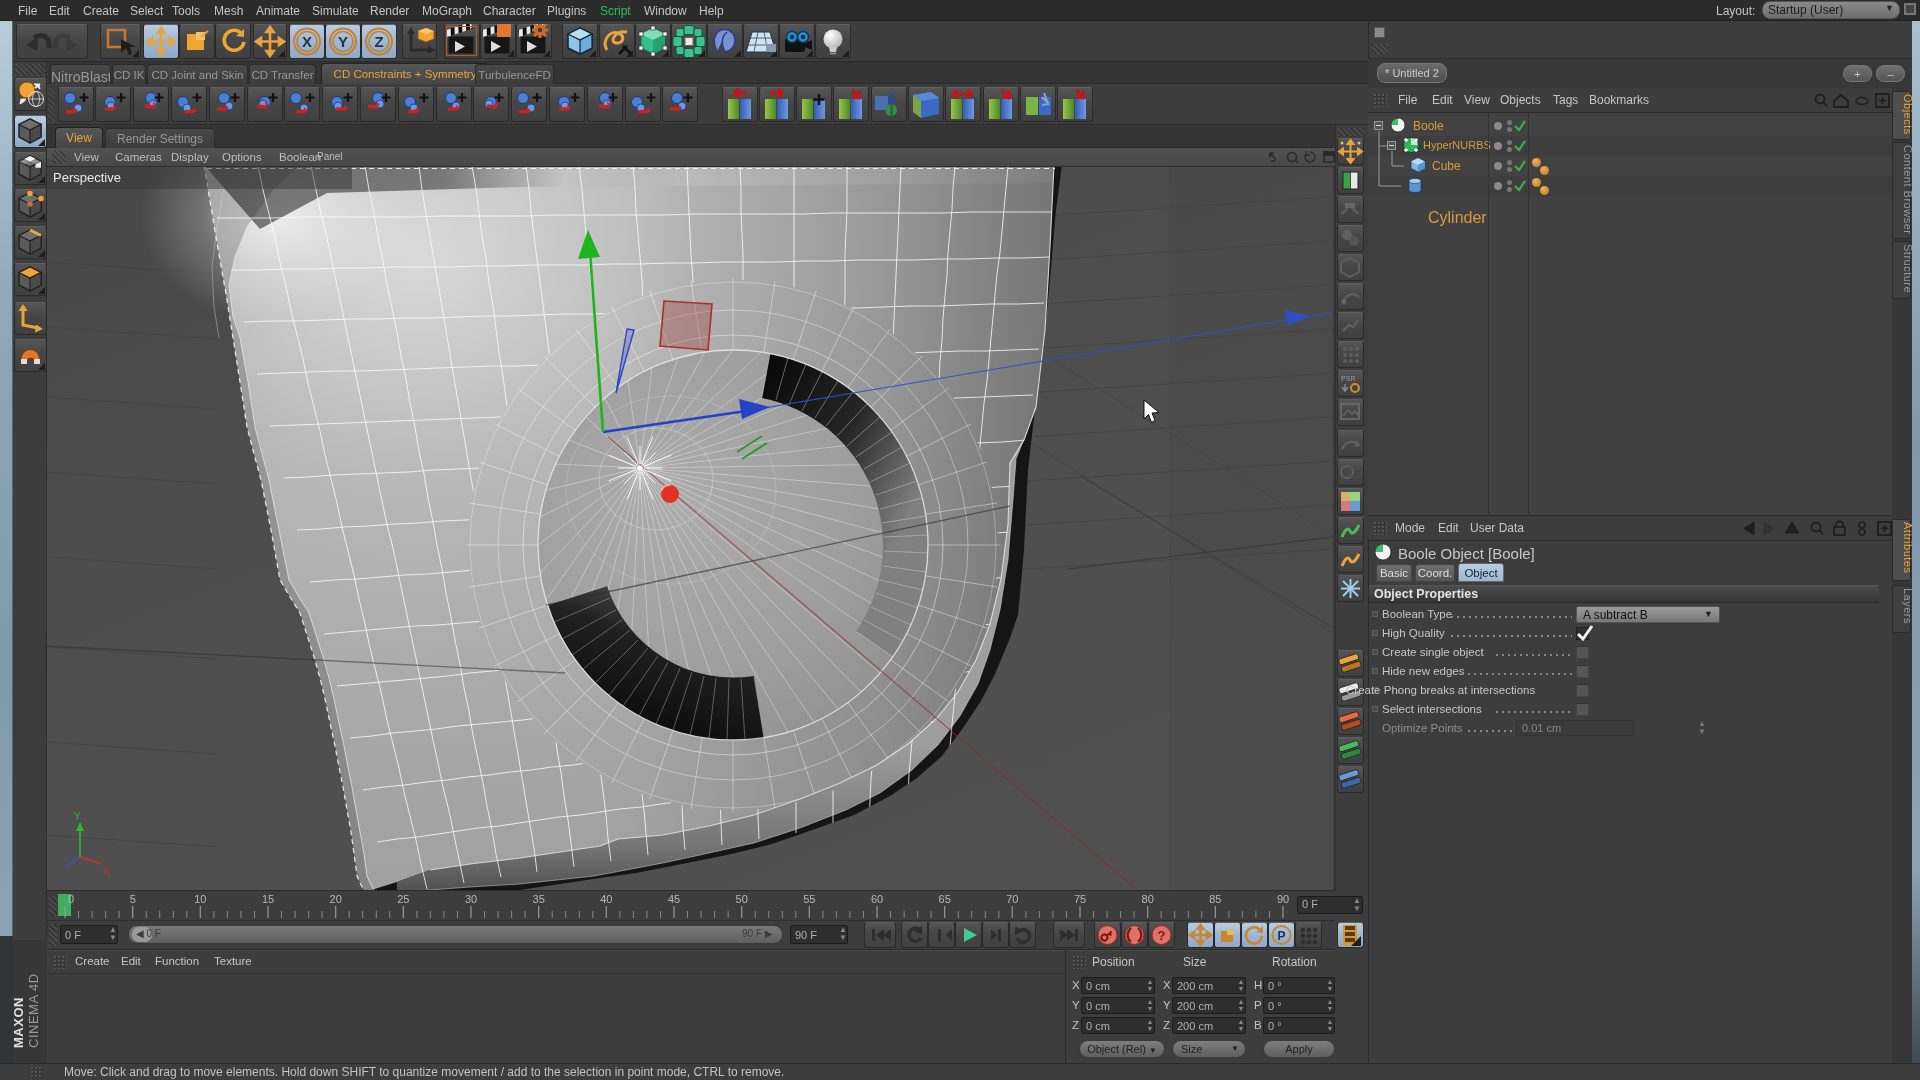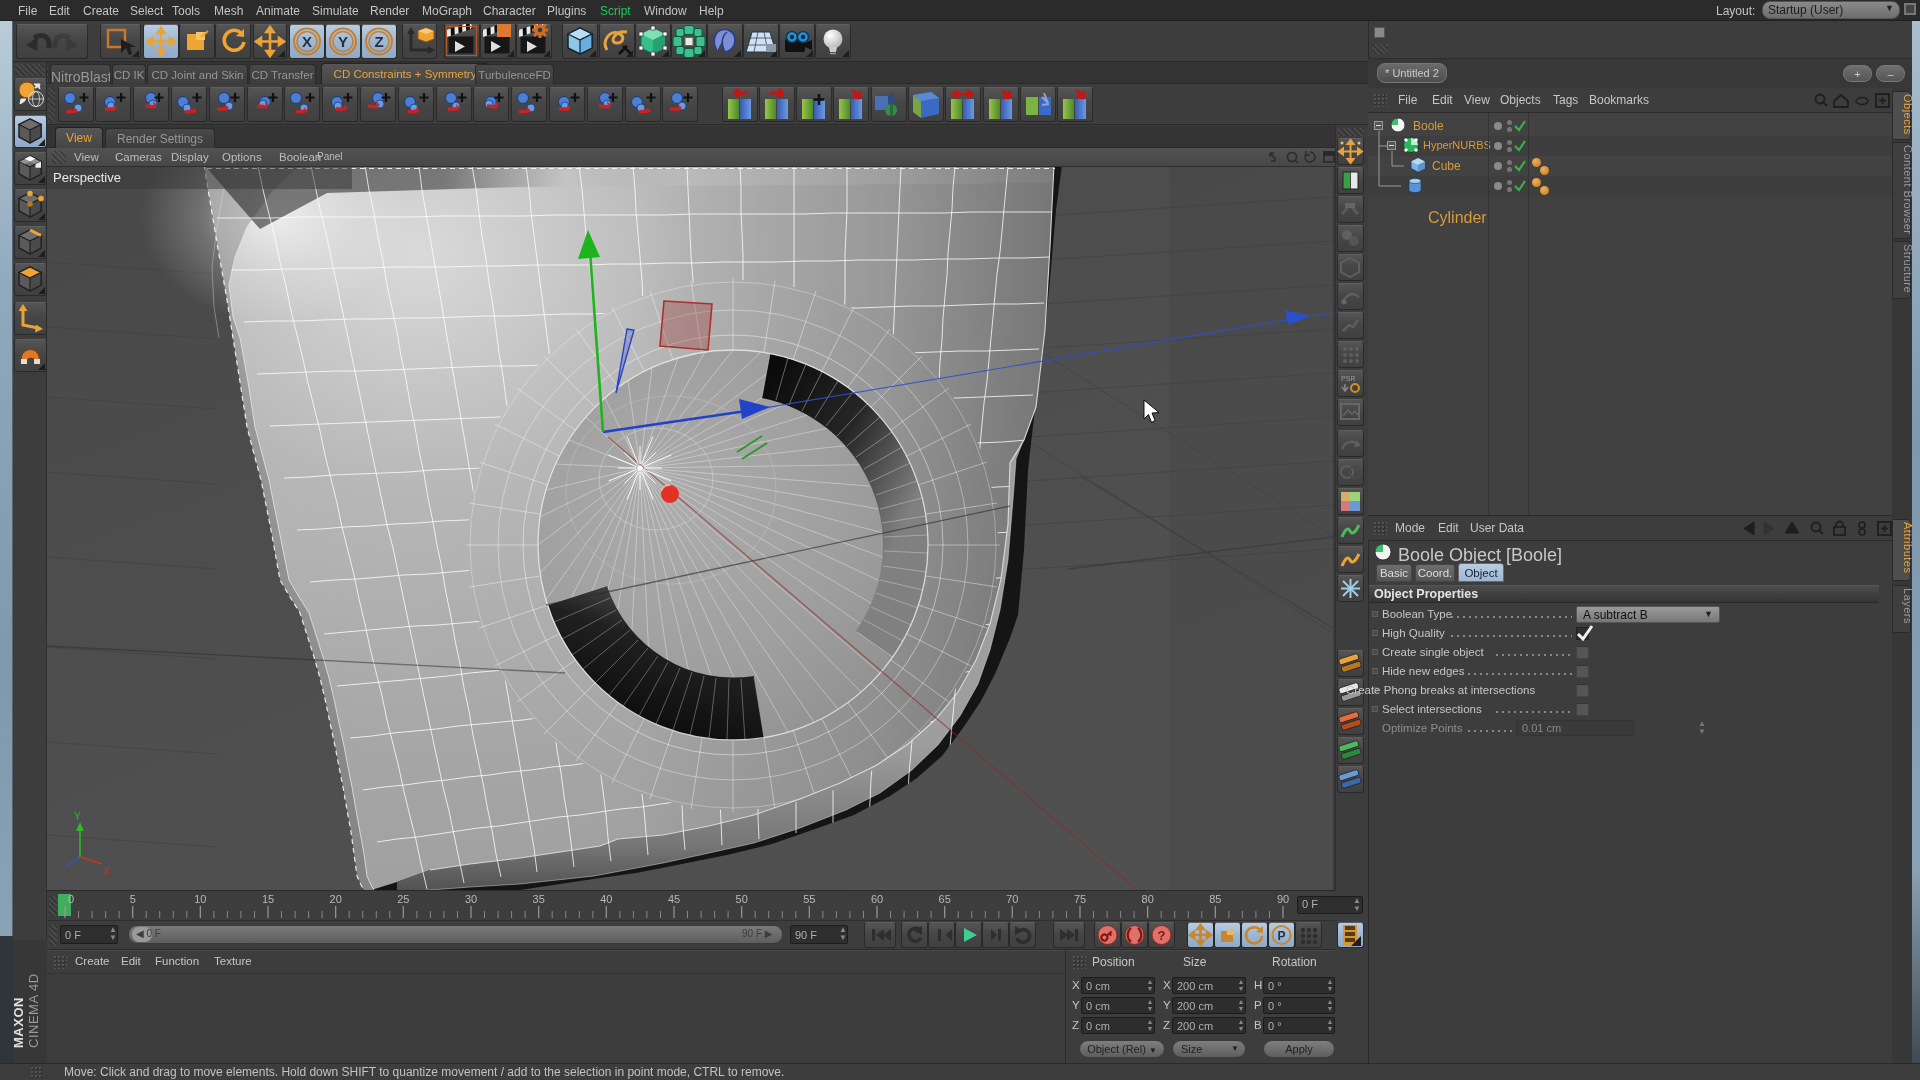--- a/index.html
+++ b/index.html
@@ -1273,21 +1273,21 @@
         <line x1="144.5" y1="6" x2="144.5" y2="13"></line>
         <line x1="141" y1="9.5" x2="148" y2="9.5"></line>
       </g>
     </g>
   </svg>
 <svg class="abs" style="left:1374px;top:543px" width="18" height="18">
     <circle cx="9" cy="9" r="8" fill="#f4f4f4"></circle>
     <path d="M9,9 L9,1 A8,8 0 0 0 1,9 Z" fill="#3abf6a"></path>
     <circle cx="9" cy="9" r="8" fill="none" stroke="#222" stroke-width="0.8"></circle>
   </svg>
-<div class="abs txt" style="left:1398px;top:545px;color:#c8c8c8;font-size:18px;font-weight:normal;">Boole Object [Boole]</div>
+<div class="abs txt" style="left:1398px;top:545px;color:#c8c8c8;font-size:15px;font-weight:normal;">Boole Object [Boole]</div>
 <div class="abs" style="left:1376px;top:564px;width:36px;height:18px;background:linear-gradient(#6e6e6e,#555);border:1px solid #444;border-radius:3px 3px 0 0;color:#ddd;font-size:11.5px;text-align:center;padding-top:2px">Basic</div>
 <div class="abs" style="left:1415px;top:564px;width:40px;height:18px;background:linear-gradient(#6e6e6e,#555);border:1px solid #444;border-radius:3px 3px 0 0;color:#ddd;font-size:11.5px;text-align:center;padding-top:2px">Coord.</div>
 <div class="abs" style="left:1458px;top:563px;width:46px;height:19px;background:linear-gradient(#b9cde2,#9db7d2);border:1px solid #667;border-radius:3px 3px 0 0;color:#16202e;font-size:11.5px;text-align:center;padding-top:3px">Object</div>
 <div class="abs" style="left:1369px;top:585px;width:510px;height:18px;background:linear-gradient(#4c4c4c,#353535);border-top:1px solid #555;border-bottom:1px solid #2a2a2a"></div>
 <div class="abs txt" style="left:1374px;top:587px;color:#e4e4e4;font-size:12.5px;font-weight:bold;">Object Properties</div>
 <div class="abs" style="left:1372px;top:611px;width:6px;height:6px;background:#4a4a4a;border:1px solid #5e5e5e"></div>
 <div class="abs txt" style="left:1382px;top:608px;color:#c6c6c6;font-size:11.5px;font-weight:normal;">Boolean Type</div>
 <div class="abs" style="left:1451px;top:616px;width:121px;height:2px;background-image:repeating-linear-gradient(90deg,#888 0 2px,transparent 2px 6px)"></div>
 <div class="abs" style="left:1372px;top:630px;width:6px;height:6px;background:#4a4a4a;border:1px solid #5e5e5e"></div>
 <div class="abs txt" style="left:1382px;top:627px;color:#c6c6c6;font-size:11.5px;font-weight:normal;">High Quality</div>

